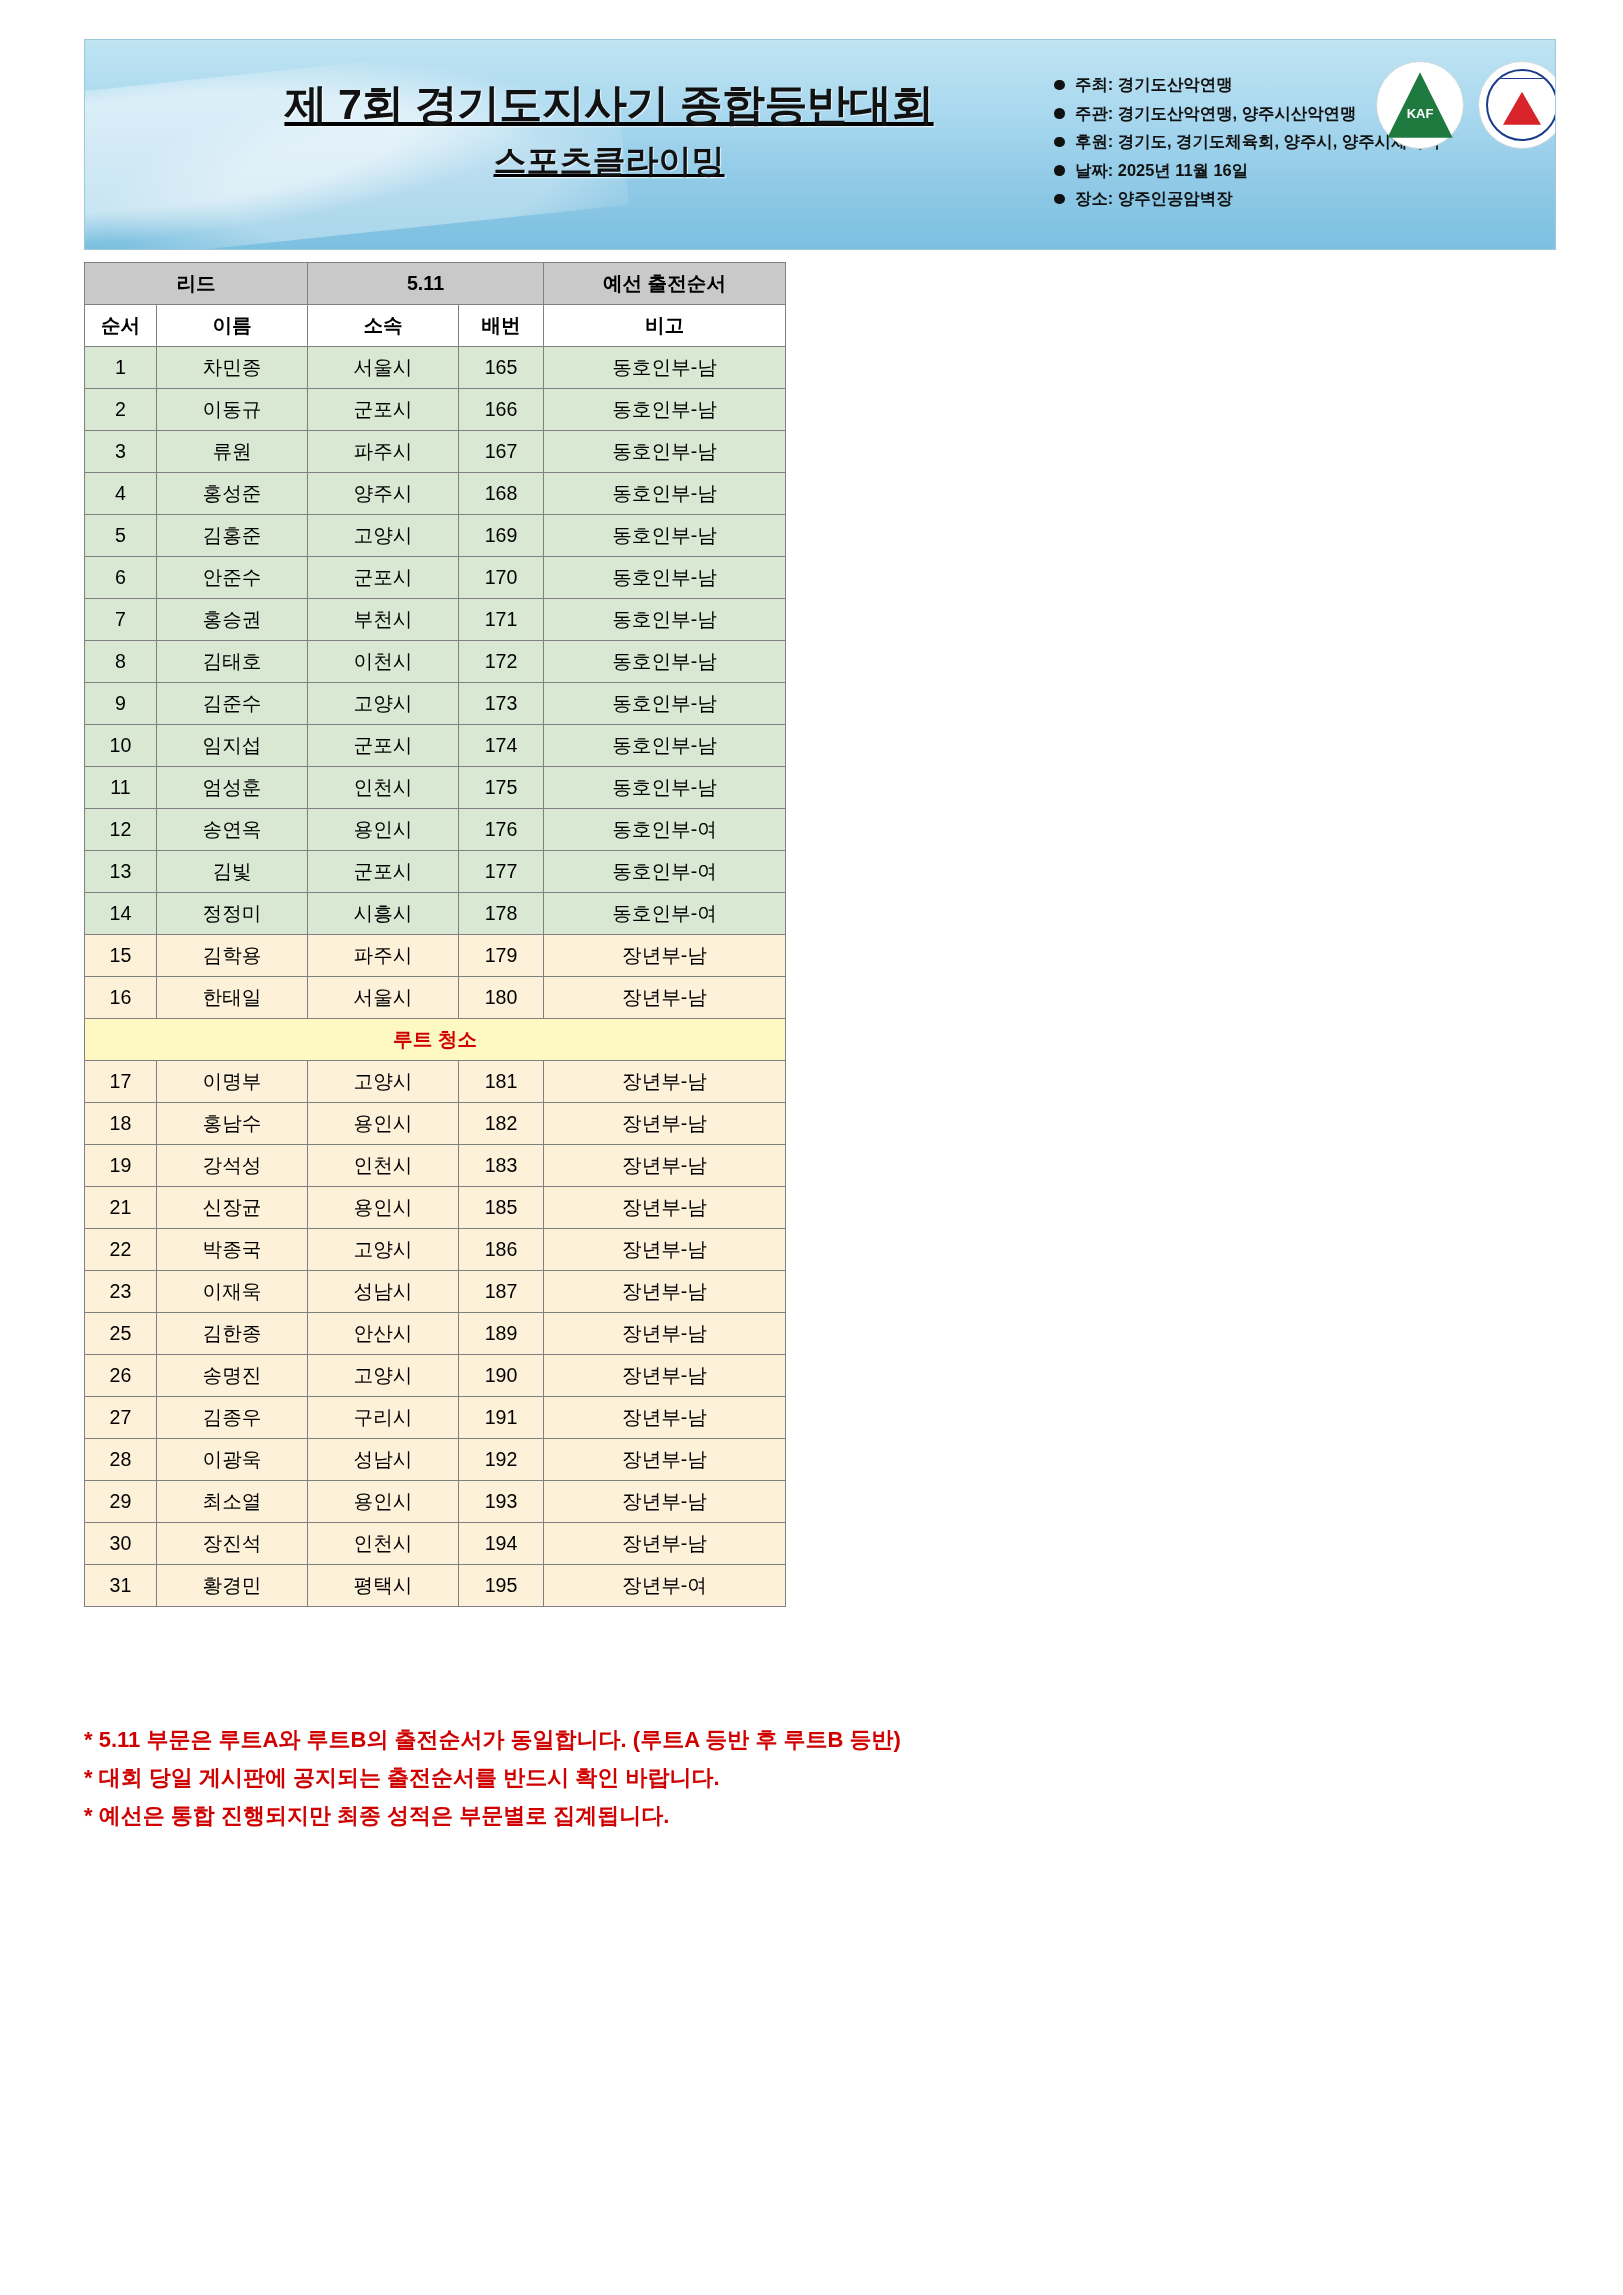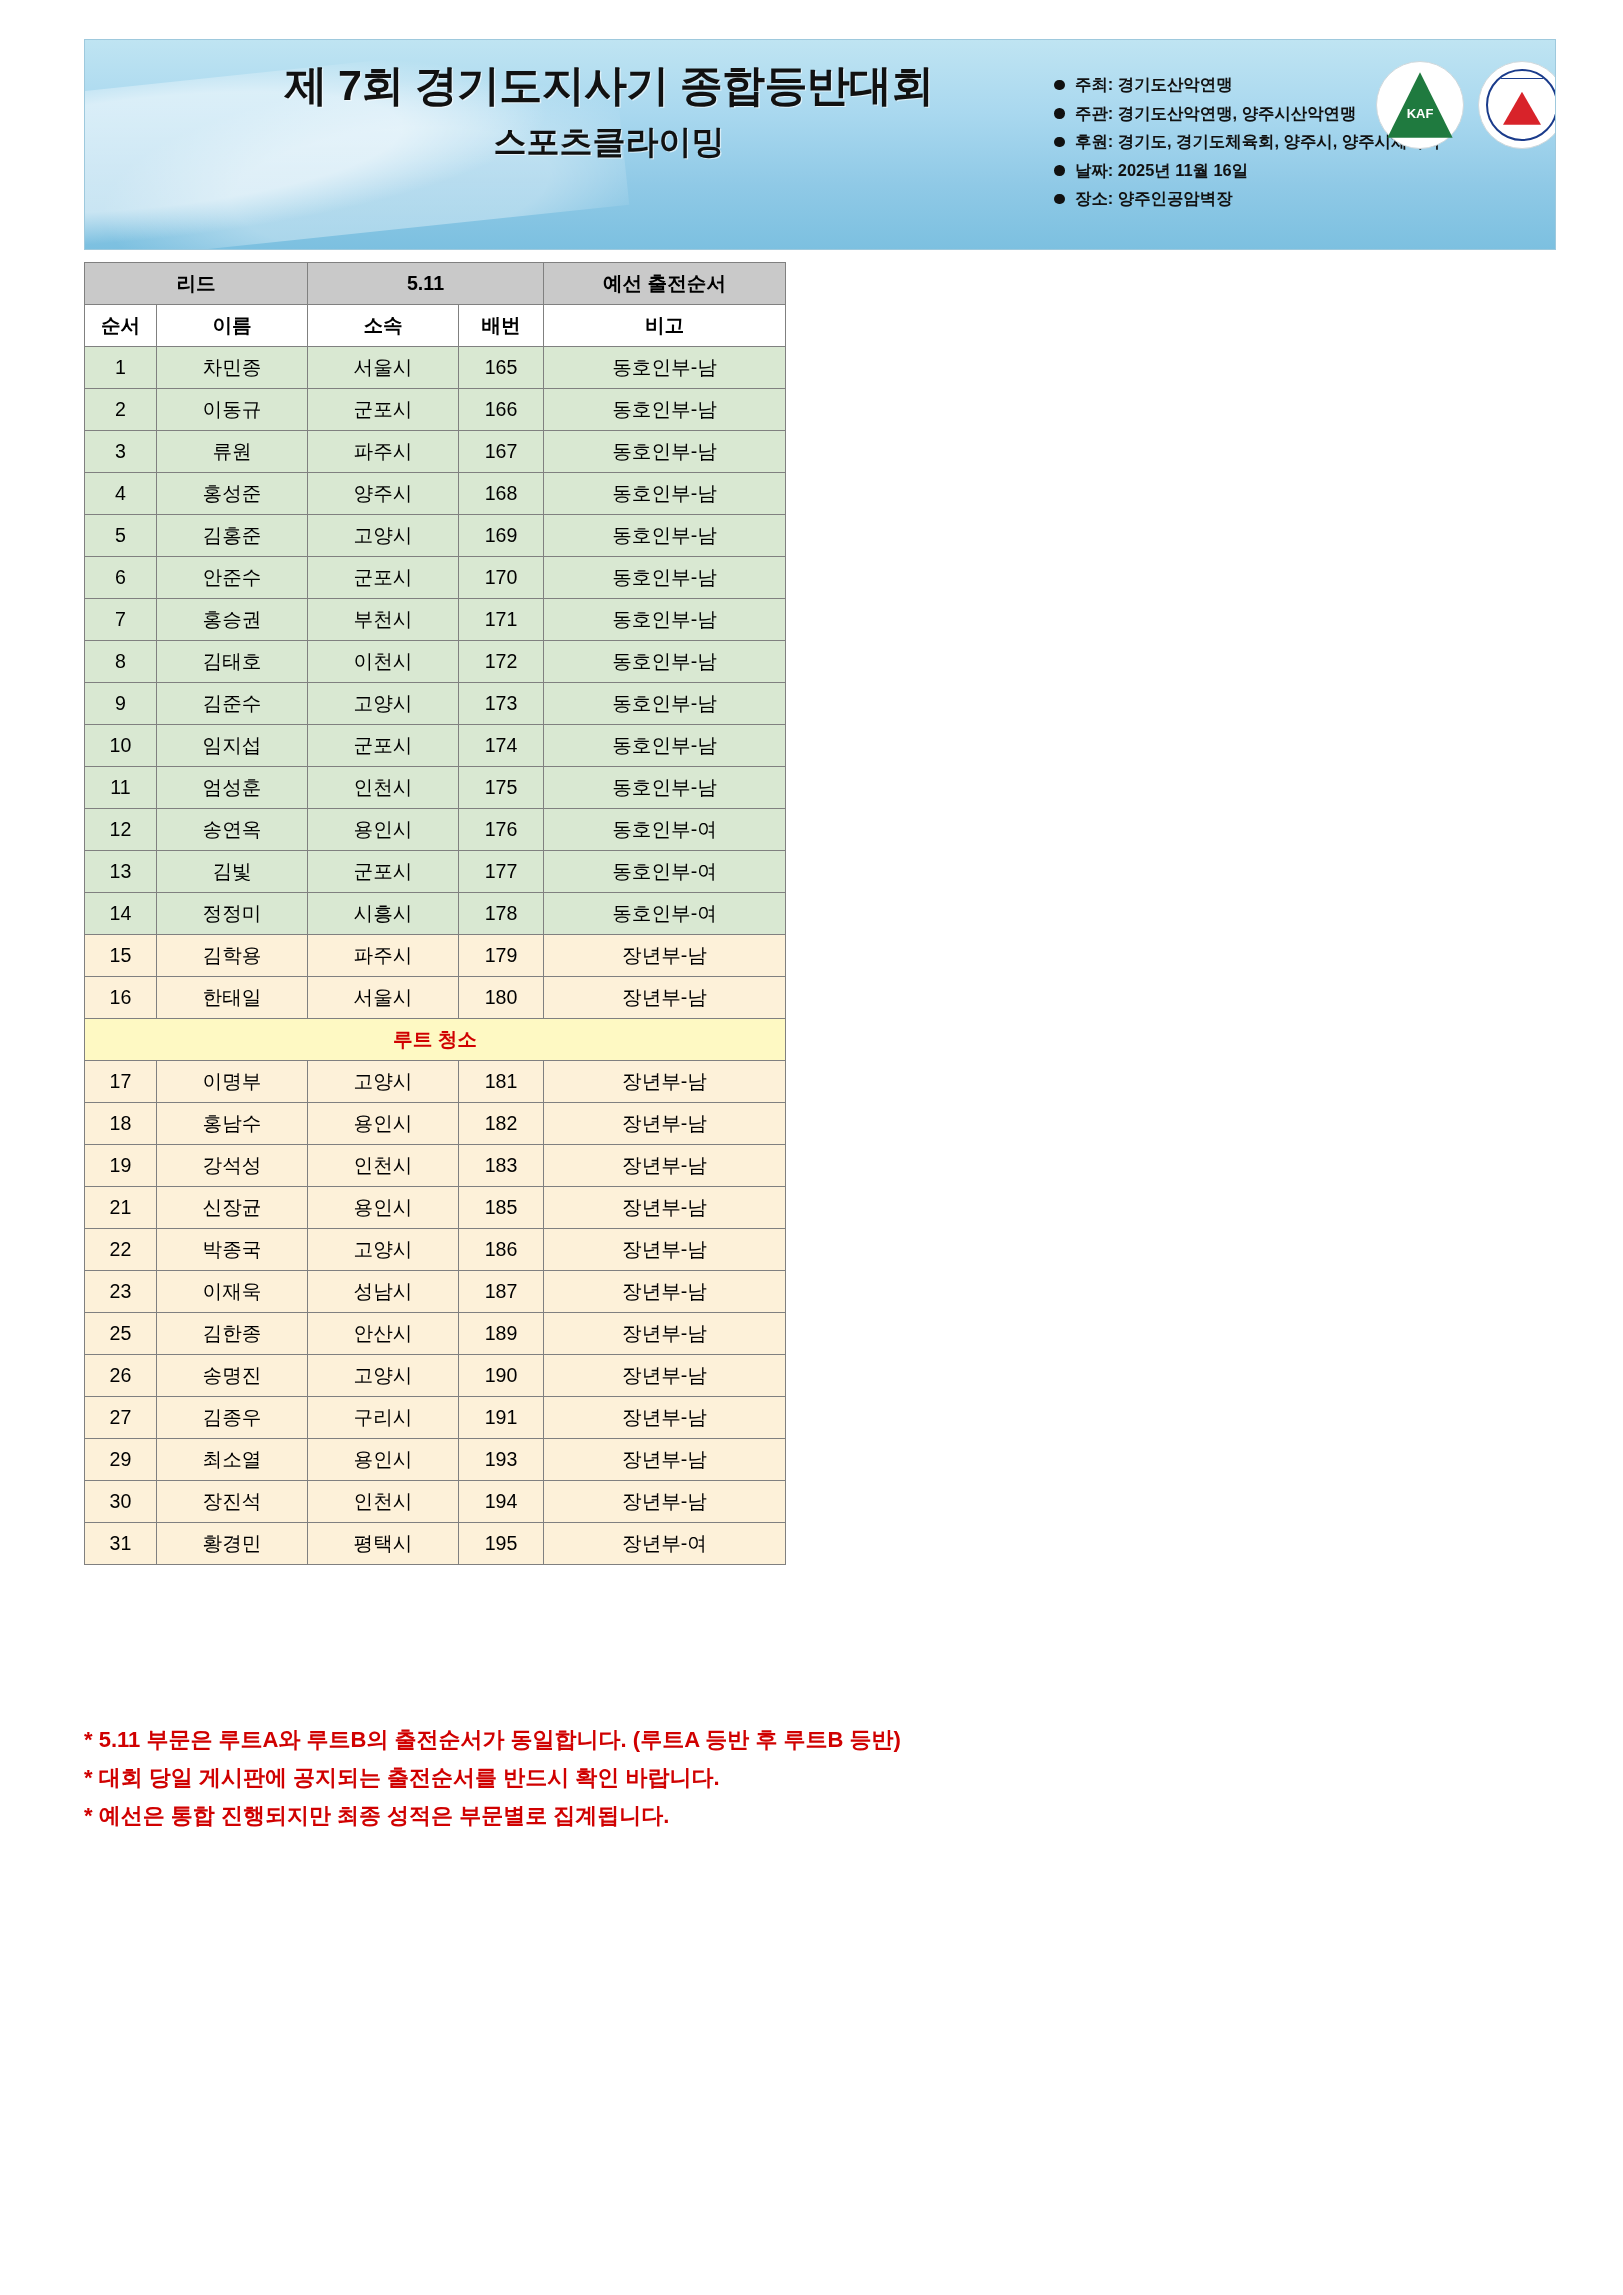--- a/index.html
+++ b/index.html
@@ -34,24 +34,25 @@
     width: 589px;
     height: 170px;
     background:
       radial-gradient(ellipse at 20% 40%, rgba(255,255,255,0.55) 0 38%, rgba(255,255,255,0) 60%),
       radial-gradient(ellipse at 60% 75%, rgba(255,255,255,0.35) 0 32%, rgba(255,255,255,0) 58%);
     transform: rotate(-6deg);
   }
   .banner-title-wrap {
     position: absolute;
     left: 79px;
-    top: 17px;
+    top: 36px;
     width: 890px;
     text-align: center;
     z-index: 3;
+    text-decoration: underline;
   }
   .banner-title {
     font-size: 43px;
     font-weight: bold;
     letter-spacing: -0.7px;
     color: #111111;
     text-shadow: 1.3px 1.3px 0 rgba(255,255,255,0.6);
     white-space: nowrap;
   }
   .banner-subtitle {
@@ -439,20 +440,27 @@
           <td>장년부-남</td>
         </tr>
         <tr class="grp-cream">
           <td>27</td>
           <td>김종우</td>
           <td>구리시</td>
           <td>191</td>
           <td>장년부-남</td>
         </tr>
         <tr class="grp-cream">
+          <td>28</td>
+          <td>이광욱</td>
+          <td>성남시</td>
+          <td>192</td>
+          <td>장년부-남</td>
+        </tr>
+        <tr class="grp-cream">
           <td>29</td>
           <td>최소열</td>
           <td>용인시</td>
           <td>193</td>
           <td>장년부-남</td>
         </tr>
         <tr class="grp-cream">
           <td>30</td>
           <td>장진석</td>
           <td>인천시</td>

